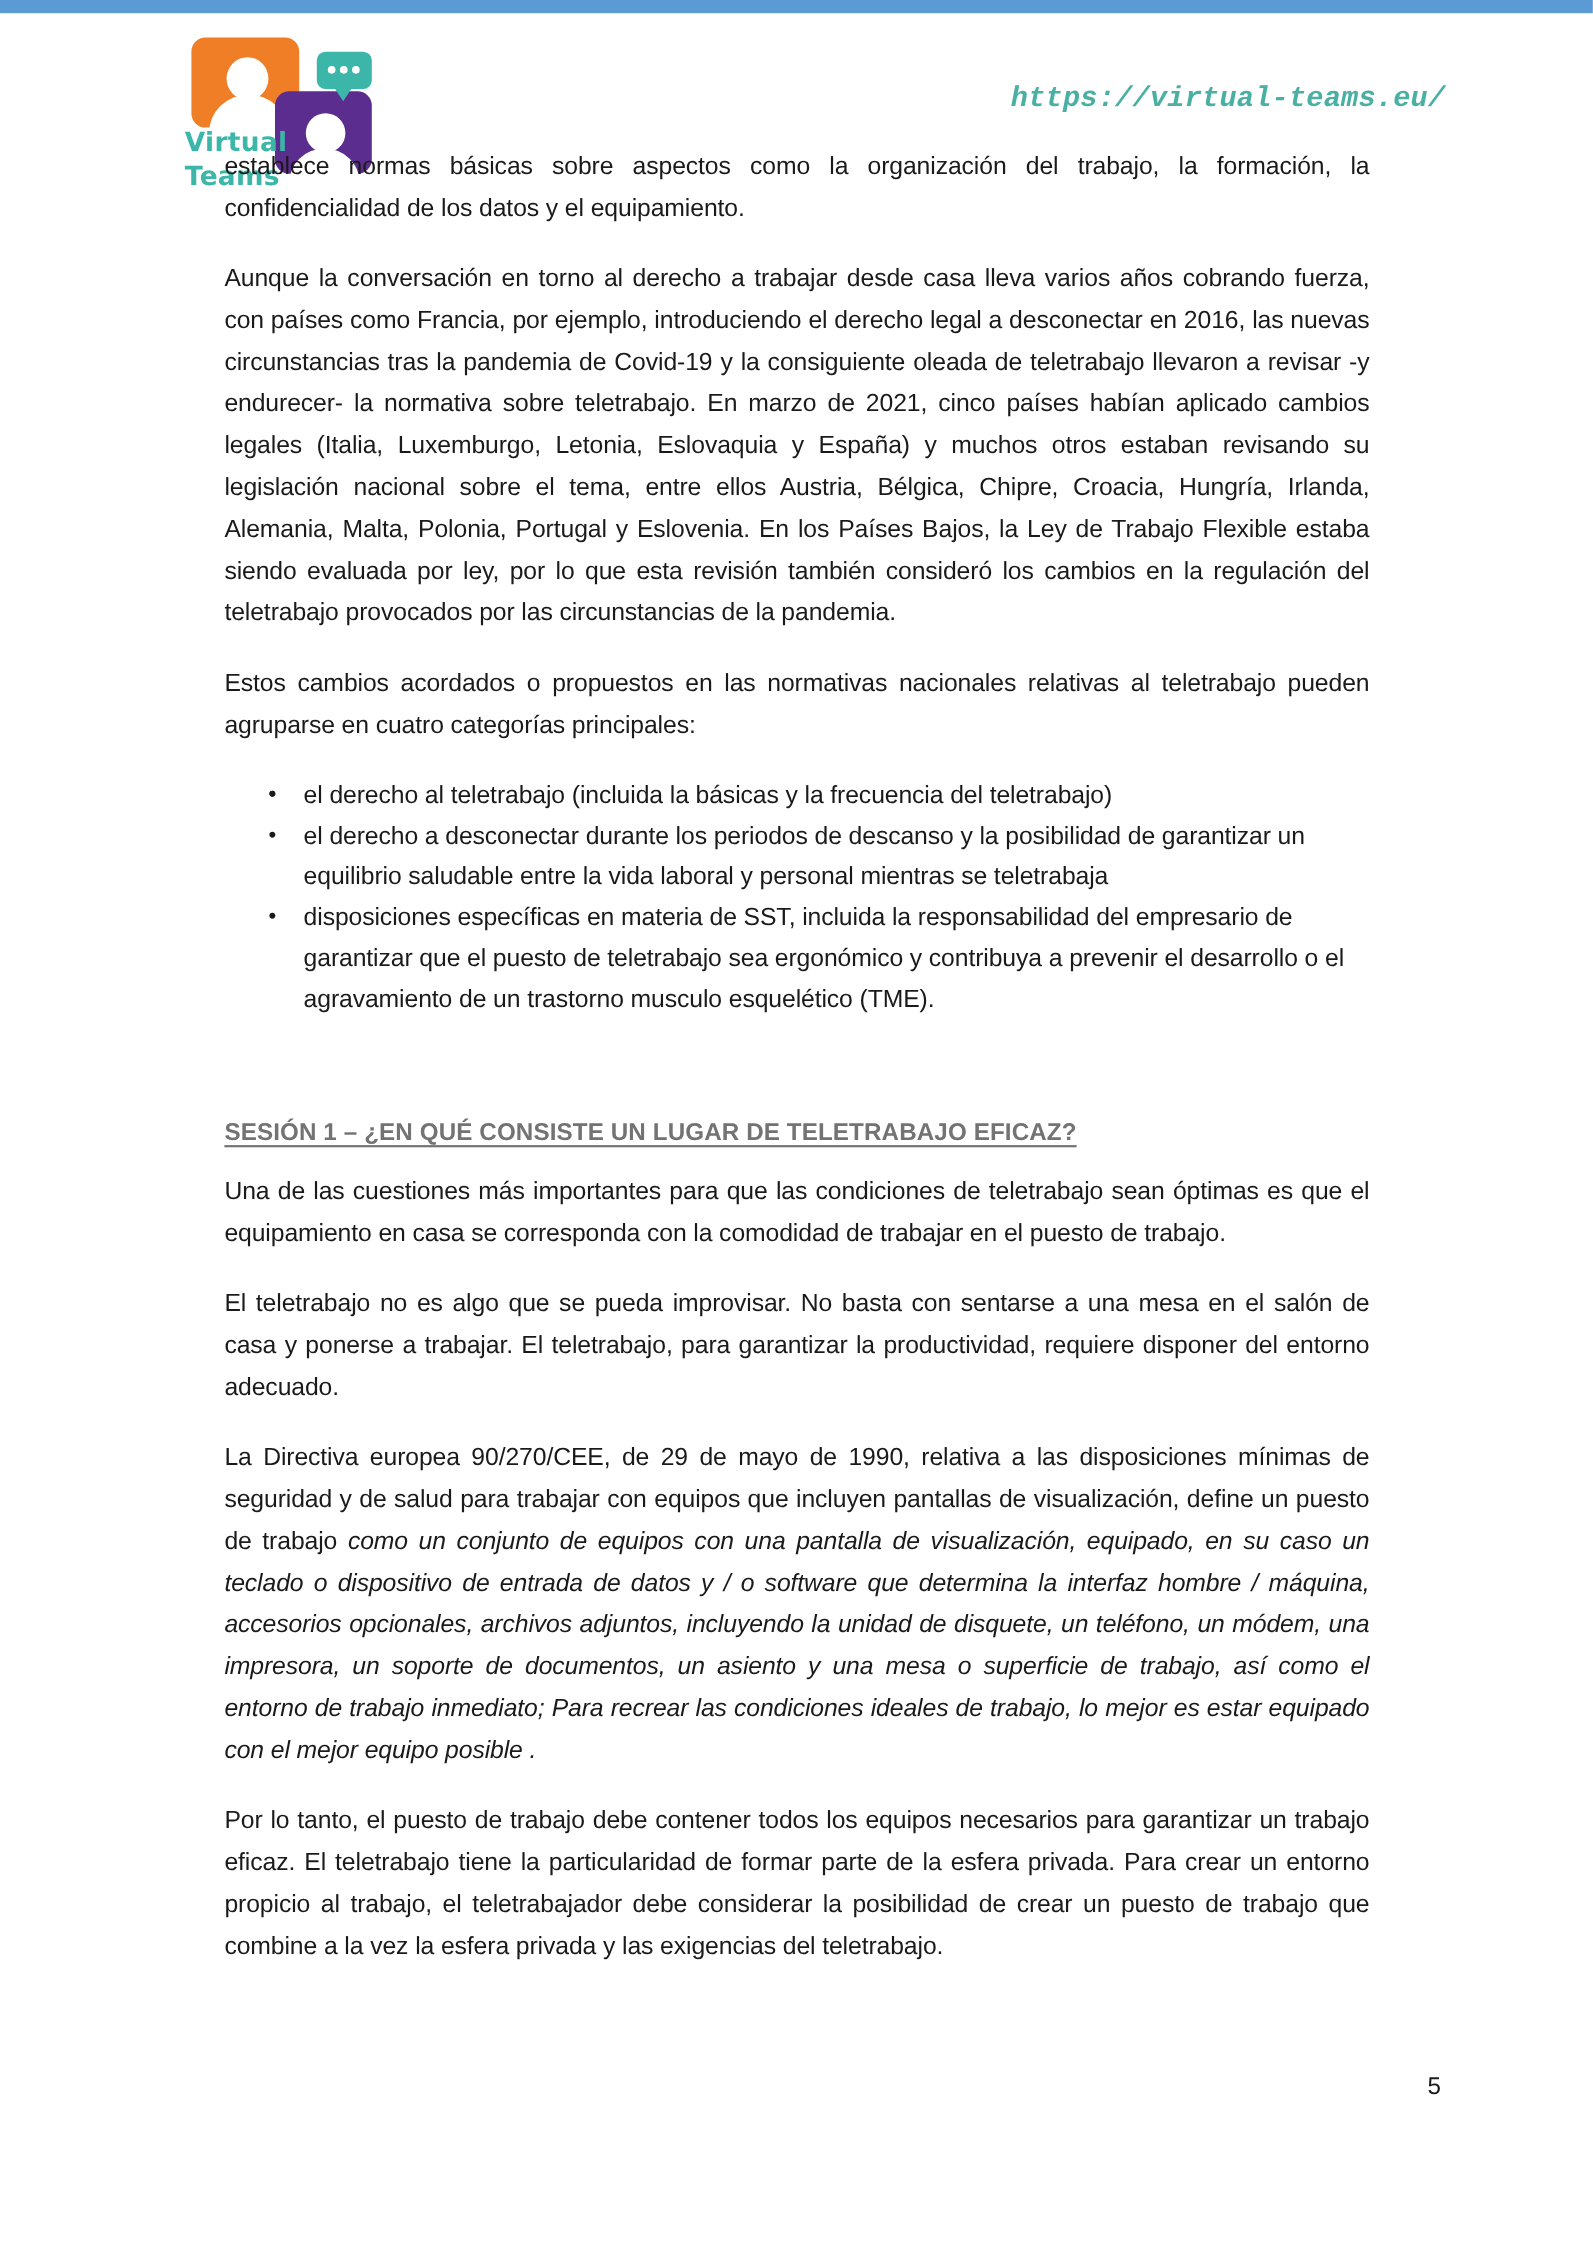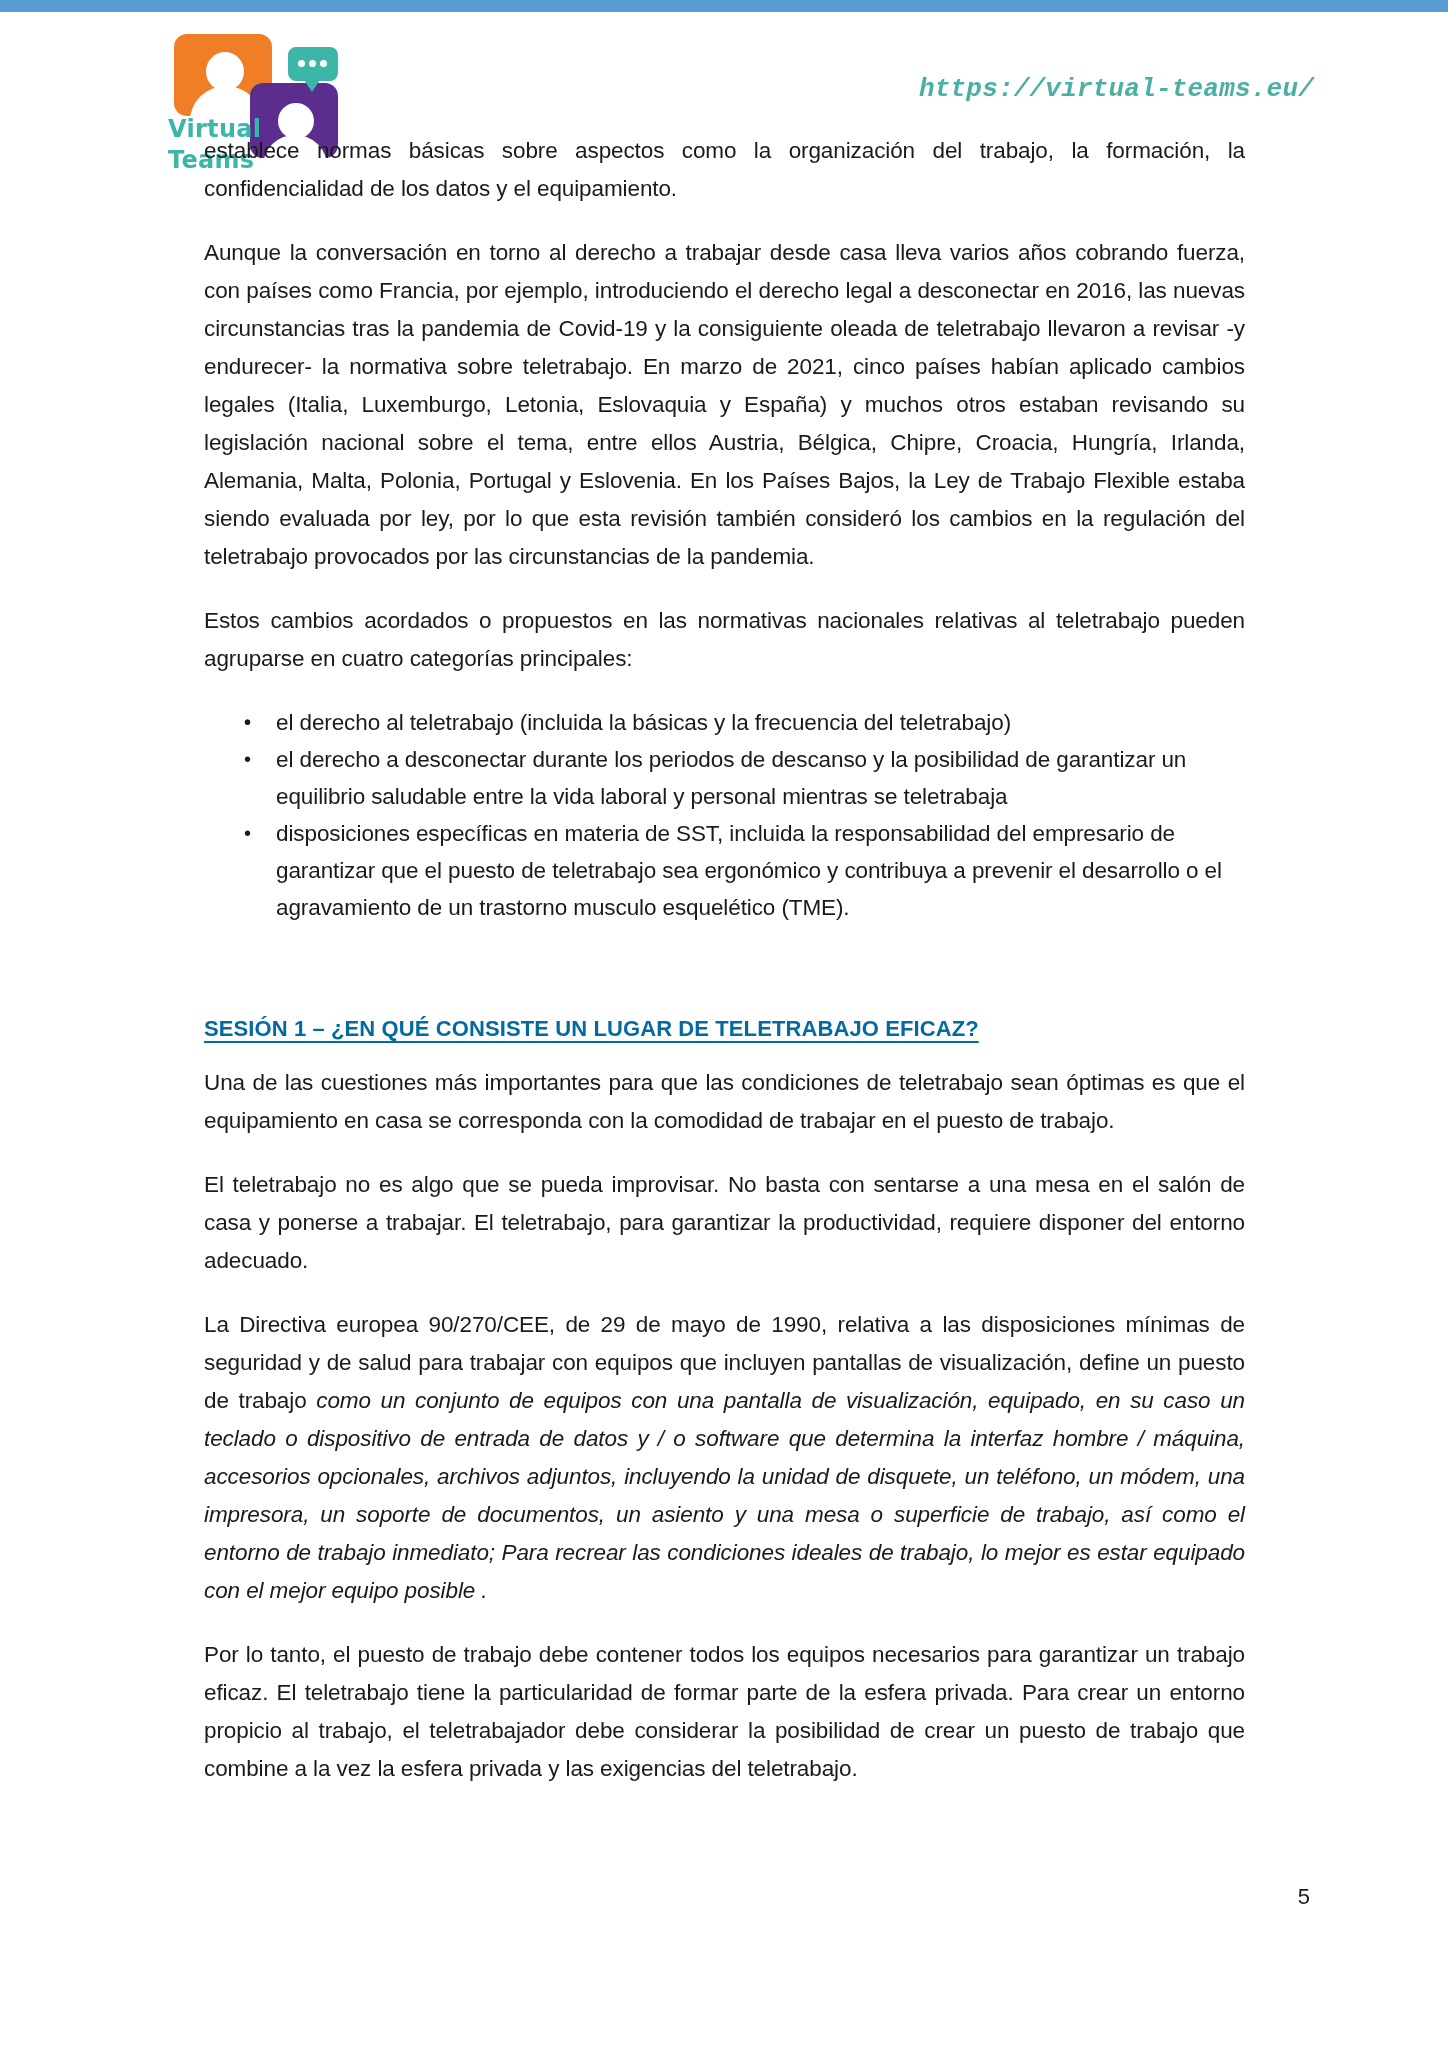--- a/index.html
+++ b/index.html
@@ -188,21 +188,21 @@
     top: 0;
     font-size: 20px;
     line-height: 37px;
     color: #1a1a1a;
   }
 
   h2.session-heading {
     margin: 0 0 22px 0;
     font-size: 22px;
     font-weight: bold;
-    color: #0369a1;
+    color: #737373;
     text-decoration: underline;
     text-underline-offset: 5px;
     letter-spacing: 0.1px;
     font-family: "Liberation Sans", sans-serif;
   }
 
   .spacer-big { height: 64px; }
 
   em.quoted {
     font-style: italic;

